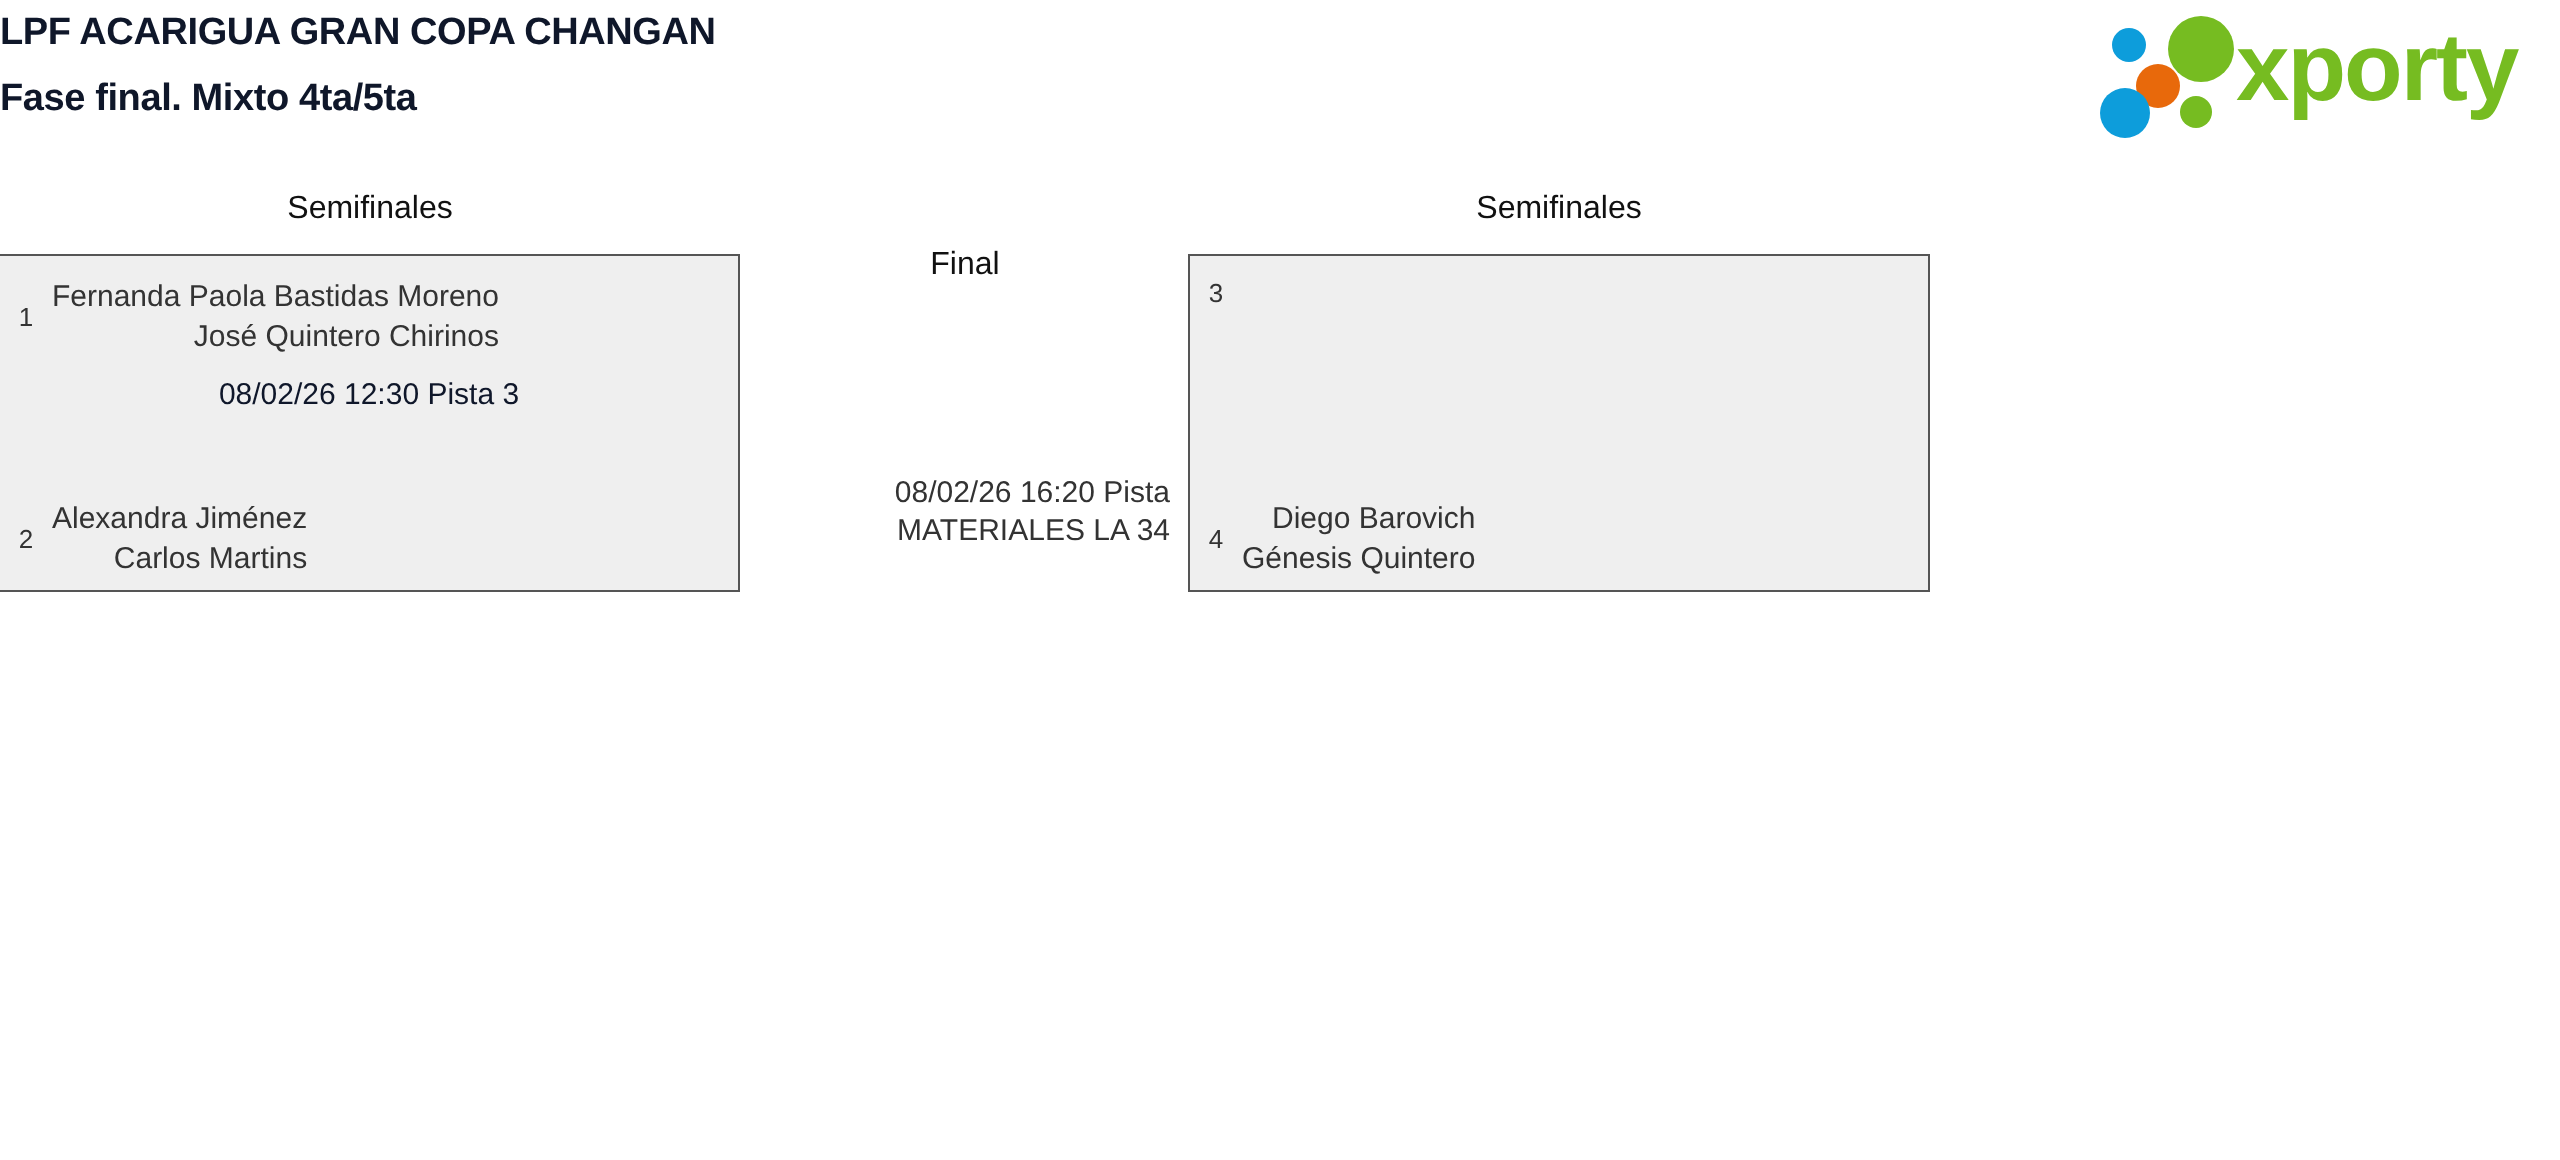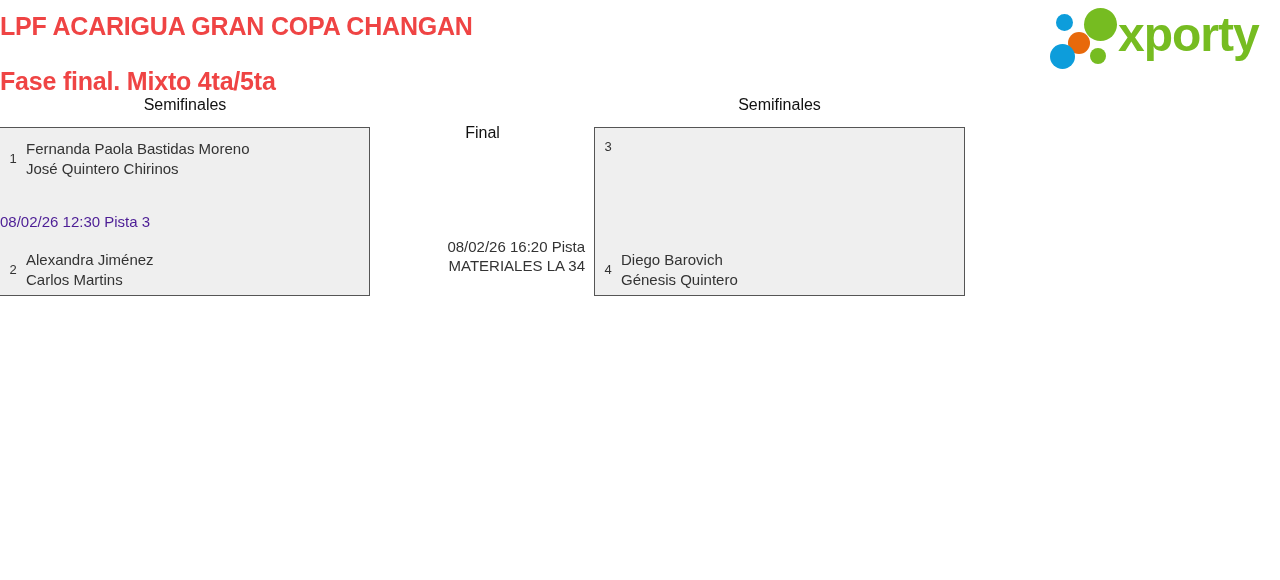--- a/index.html
+++ b/index.html
@@ -13,32 +13,31 @@
     position: relative;
     overflow: hidden;
     font-family: "Liberation Sans", sans-serif;
     -webkit-font-smoothing: antialiased;
   }
 
   
   .page-title {
     position: absolute;
     left: 0;
-    top: 10px;
+    top: 0;
     width: 760px;
-    font-size: 25px;
+    font-size: 19px;
     font-weight: bold;
     line-height: 33px;
-    color: #ef4444;
+    color: #0f172a;
     letter-spacing: -0.2px;
   }
   .page-title .line2 {
     display: block;
     font-weight: bold;
-    margin-top: 22px;
   }
 
   
   .logo {
     position: absolute;
     right: 8px;
     top: 4px;
     width: 232px;
     height: 62px;
   }
@@ -111,31 +110,31 @@
     font-size: 13px;
     color: #333333;
     line-height: 16px;
   }
   .team-names {
     font-size: 15px;
     line-height: 19.5px;
     color: #333333;
     white-space: nowrap;
   }
-  .team-names span { display: block; }
+  .team-names span { display: block; text-align: right; }
 
   .match-info {
     position: absolute;
     left: 0;
-    top: 84px;
+    top: 60px;
     width: 100%;
-    text-align: left;
+    text-align: center;
     font-size: 15px;
     line-height: 19px;
-    color: #4c1d95;
+    color: #0f172a;
   }
 
   .final-info {
     position: absolute;
     left: 380px;
     top: 237px;
     width: 205px;
     text-align: right;
     font-size: 15px;
     line-height: 19px;

